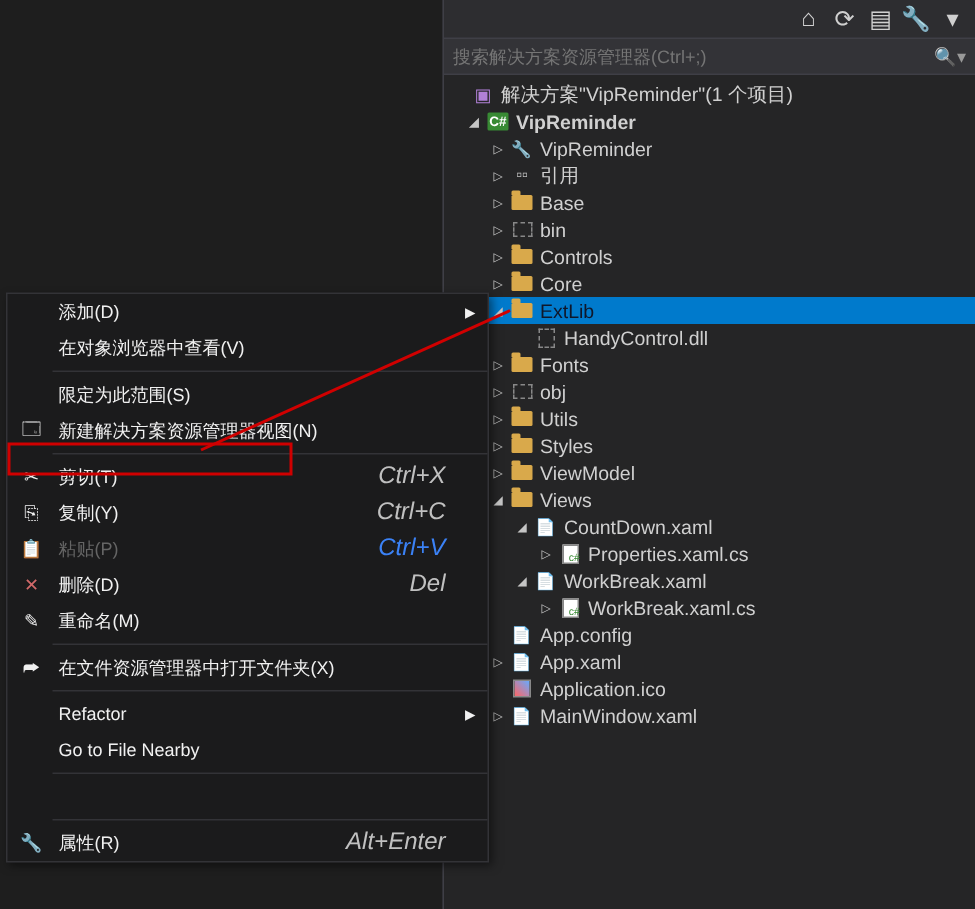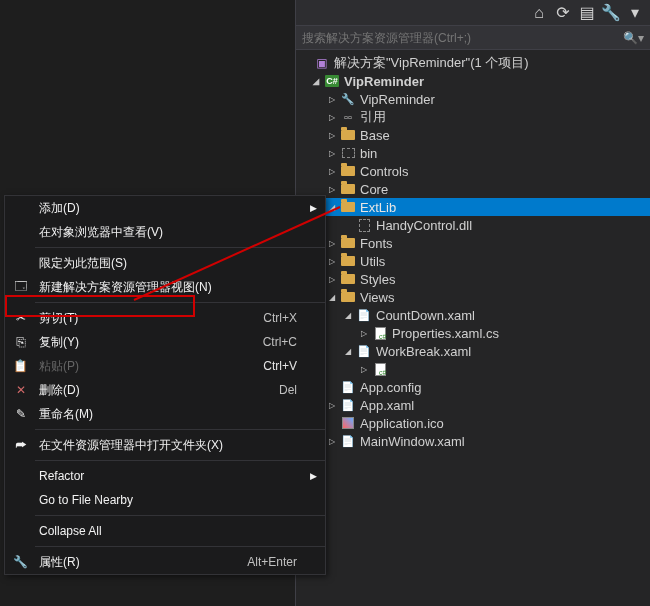--- a/index.html
+++ b/index.html
@@ -11,21 +11,21 @@
   
   .toolbar { height: 26px; background: #2d2d30; border-bottom: 1px solid #3f3f46; display: flex; align-items: center; justify-content: flex-end; padding-right: 4px; gap: 2px; }
   .toolbar-btn { width: 22px; height: 22px; display: flex; align-items: center; justify-content: center; color: #d0d0d0; }
   
   .search-row { height: 24px; background: #333337; border-bottom: 1px solid #3f3f46; display: flex; align-items: center; padding: 0 6px; font-size: 12px; color: #999; }
   .search-row input { flex: 1; background: transparent; border: none; color: #bef264; font-size: 12px; outline: none; }
   .search-btn { display: flex; align-items: center; gap: 2px; }
   
   .tree { padding: 4px 0; font-size: 13px; overflow-y: auto; height: calc(100% - 50px); }
   .tree-row { display: flex; align-items: center; height: 18px; padding-left: 4px; white-space: nowrap; cursor: default; }
-  .tree-row.selected { background: #007acc; color: #e5e5e5; }
+  .tree-row.selected { background: #007acc; color: #0f172a; }
   .tree-row.bold { font-weight: bold; }
   .expander { width: 12px; height: 12px; display: inline-flex; align-items: center; justify-content: center; margin-right: 2px; }
   .expander.open::before { content: "◢"; font-size: 8px; color: #c5c5c5; }
   .expander.closed::before { content: "▷"; font-size: 8px; color: #c5c5c5; }
   .expander.none { visibility: hidden; }
   .tree-icon { width: 16px; height: 14px; display: inline-flex; align-items: center; justify-content: center; margin-right: 4px; flex-shrink: 0; }
   
   .folder-icon { background: #d9a94b; width: 14px; height: 10px; border-radius: 1px; position: relative; }
   .folder-icon::before { content: ""; position: absolute; top: -3px; left: 0; width: 6px; height: 3px; background: #d9a94b; border-radius: 1px 1px 0 0; }
   
@@ -41,22 +41,22 @@
   .xamlfile-icon { color: #999; font-size: 11px; }
   .config-icon { color: #999; font-size: 11px; }
   .ico-icon { width: 12px; height: 12px; border: 1px solid #888; background: linear-gradient(45deg, #f66, #6af); }
   
   
   .context-menu { position: absolute; left: 4px; top: 195px; width: 322px; background: #1b1b1c; border: 1px solid #333337; box-shadow: 2px 2px 6px rgba(0,0,0,0.5); font-size: 12px; z-index: 10; }
   .menu-item { display: flex; align-items: center; height: 24px; padding: 0 28px 0 6px; position: relative; color: #f1f1f1; }
   .menu-item.disabled { color: #656565; }
   .menu-item .mi-icon { width: 20px; height: 16px; display: flex; align-items: center; justify-content: center; margin-right: 8px; }
   .menu-item .mi-label { flex: 1; }
-  .menu-item .mi-shortcut { color: #c0c0c0; font-size: 12px; }
-  .menu-item.disabled .mi-shortcut { color: #e5e5e5; }
+  .menu-item .mi-shortcut { color: #c0c0c0; font-size: 16px; font-style: italic; }
+  .menu-item.disabled .mi-shortcut { color: #3b82f6; }
   .menu-item .mi-arrow { position: absolute; right: 8px; font-size: 9px; }
   .menu-sep { height: 1px; background: #333337; margin: 3px 0 3px 30px; }
   
   .highlight-box { position: absolute; border: 2px solid #d00000; pointer-events: none; z-index: 20; }
   .highlight-1 { left: 5px; top: 295px; width: 190px; height: 22px; }
   
   .annotation-line { position: absolute; z-index: 15; pointer-events: none; }
 </style>
 </head>
 <body>
@@ -143,30 +143,44 @@
     <div class="tree-row" style="padding-left:30px">
       <span class="expander closed"></span>
       <span class="tree-icon">
           <span class="folder-icon"></span>
         </span>
       <span>Fonts</span>
     </div>
     <div class="tree-row" style="padding-left:30px">
       <span class="expander closed"></span>
       <span class="tree-icon">
+          <span class="hidden-folder"></span>
+        </span>
+      <span>obj</span>
+    </div>
+    <div class="tree-row" style="padding-left:30px">
+      <span class="expander closed"></span>
+      <span class="tree-icon">
           <span class="folder-icon"></span>
         </span>
       <span>Utils</span>
     </div>
     <div class="tree-row" style="padding-left:30px">
       <span class="expander closed"></span>
       <span class="tree-icon">
           <span class="folder-icon"></span>
         </span>
       <span>Styles</span>
+    </div>
+    <div class="tree-row" style="padding-left:30px">
+      <span class="expander closed"></span>
+      <span class="tree-icon">
+          <span class="folder-icon"></span>
+        </span>
+      <span>ViewModel</span>
     </div>
     <div class="tree-row" style="padding-left:30px">
       <span class="expander open"></span>
       <span class="tree-icon">
           <span class="folder-icon"></span>
         </span>
       <span>Views</span>
     </div>
     <div class="tree-row" style="padding-left:46px">
       <span class="expander open"></span>
@@ -183,20 +197,21 @@
     <div class="tree-row" style="padding-left:46px">
       <span class="expander open"></span>
       <span class="tree-icon xamlfile-icon">📄</span>
       <span>WorkBreak.xaml</span>
     </div>
     <div class="tree-row" style="padding-left:62px">
       <span class="expander closed"></span>
       <span class="tree-icon">
           <span class="csfile-icon"></span>
         </span>
+      <span>WorkBreak.xaml.cs</span>
     </div>
     <div class="tree-row" style="padding-left:30px">
       <span class="expander none"></span>
       <span class="tree-icon config-icon">📄</span>
       <span>App.config</span>
     </div>
     <div class="tree-row" style="padding-left:30px">
       <span class="expander closed"></span>
       <span class="tree-icon xamlfile-icon">📄</span>
       <span>App.xaml</span>
@@ -271,21 +286,20 @@
     <span class="mi-label">Refactor</span>
     <span class="mi-arrow">▶</span>
   </div>
   <div class="menu-item">
     <span class="mi-icon"></span>
     <span class="mi-label">Go to File Nearby</span>
   </div>
   <div class="menu-sep"></div>
   <div class="menu-item">
     <span class="mi-icon"></span>
-    <span class="mi-label">Collapse All</span>
   </div>
   <div class="menu-sep"></div>
   <div class="menu-item">
     <span class="mi-icon">🔧</span>
     <span class="mi-label">属性(R)</span>
     <span class="mi-shortcut">Alt+Enter</span>
   </div>
 </div>
 
 <div class="highlight-box highlight-1"></div>

